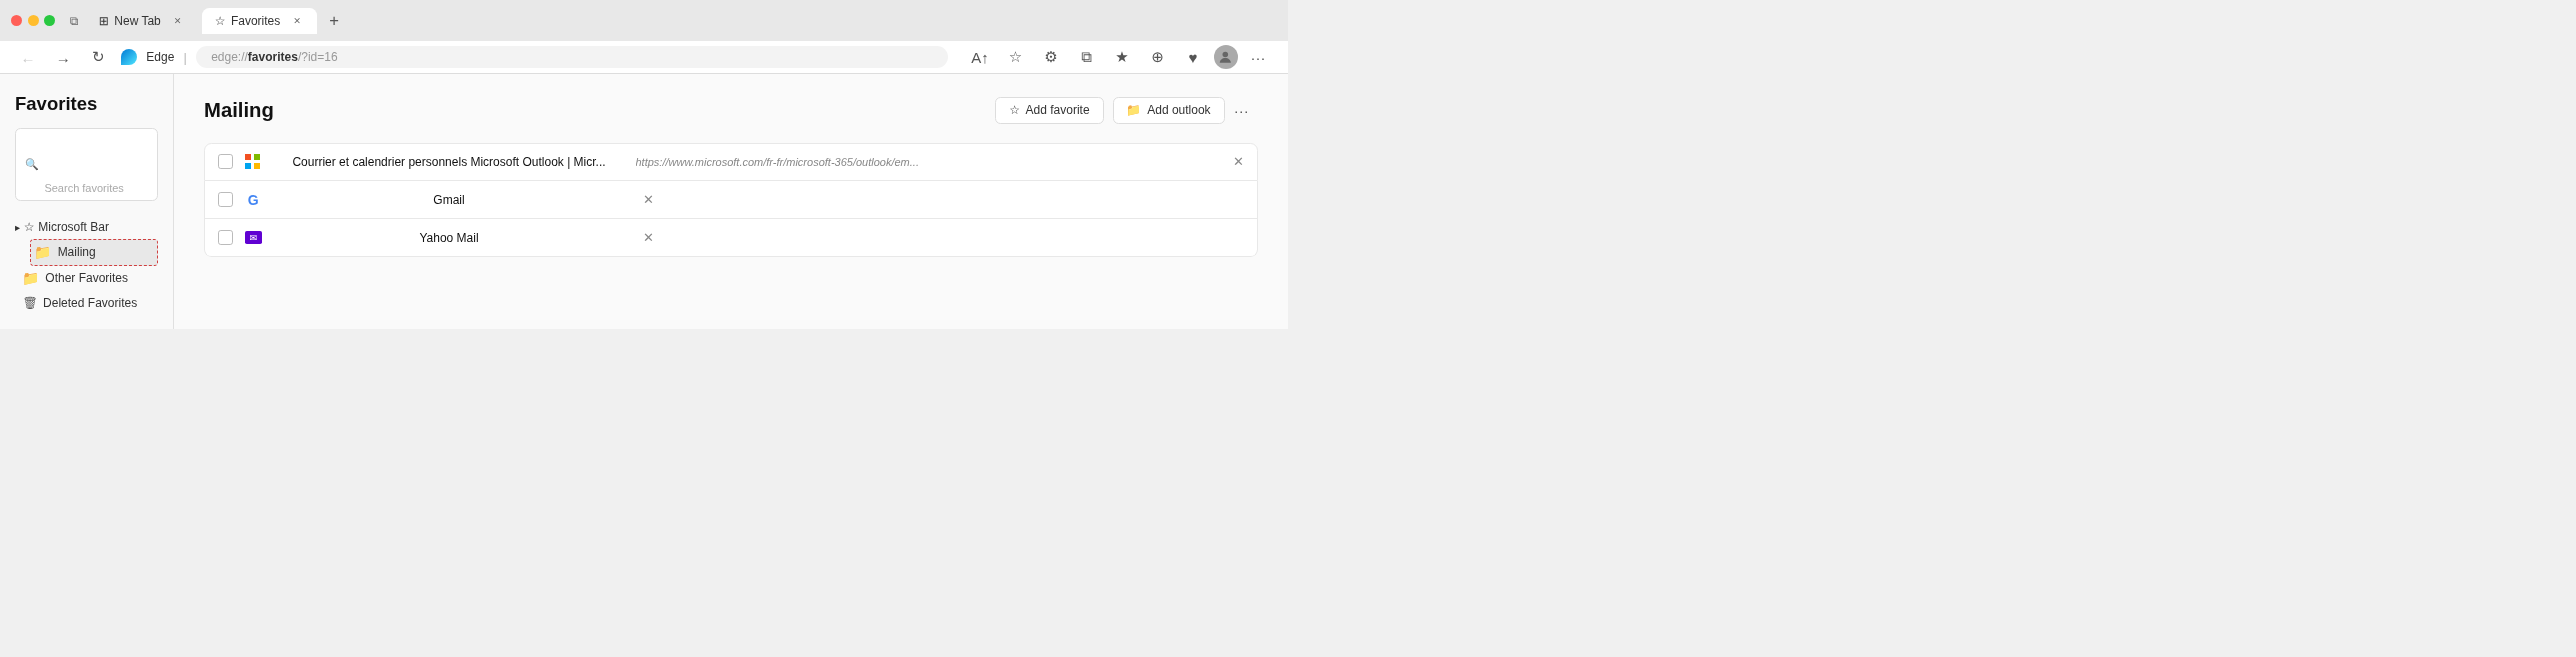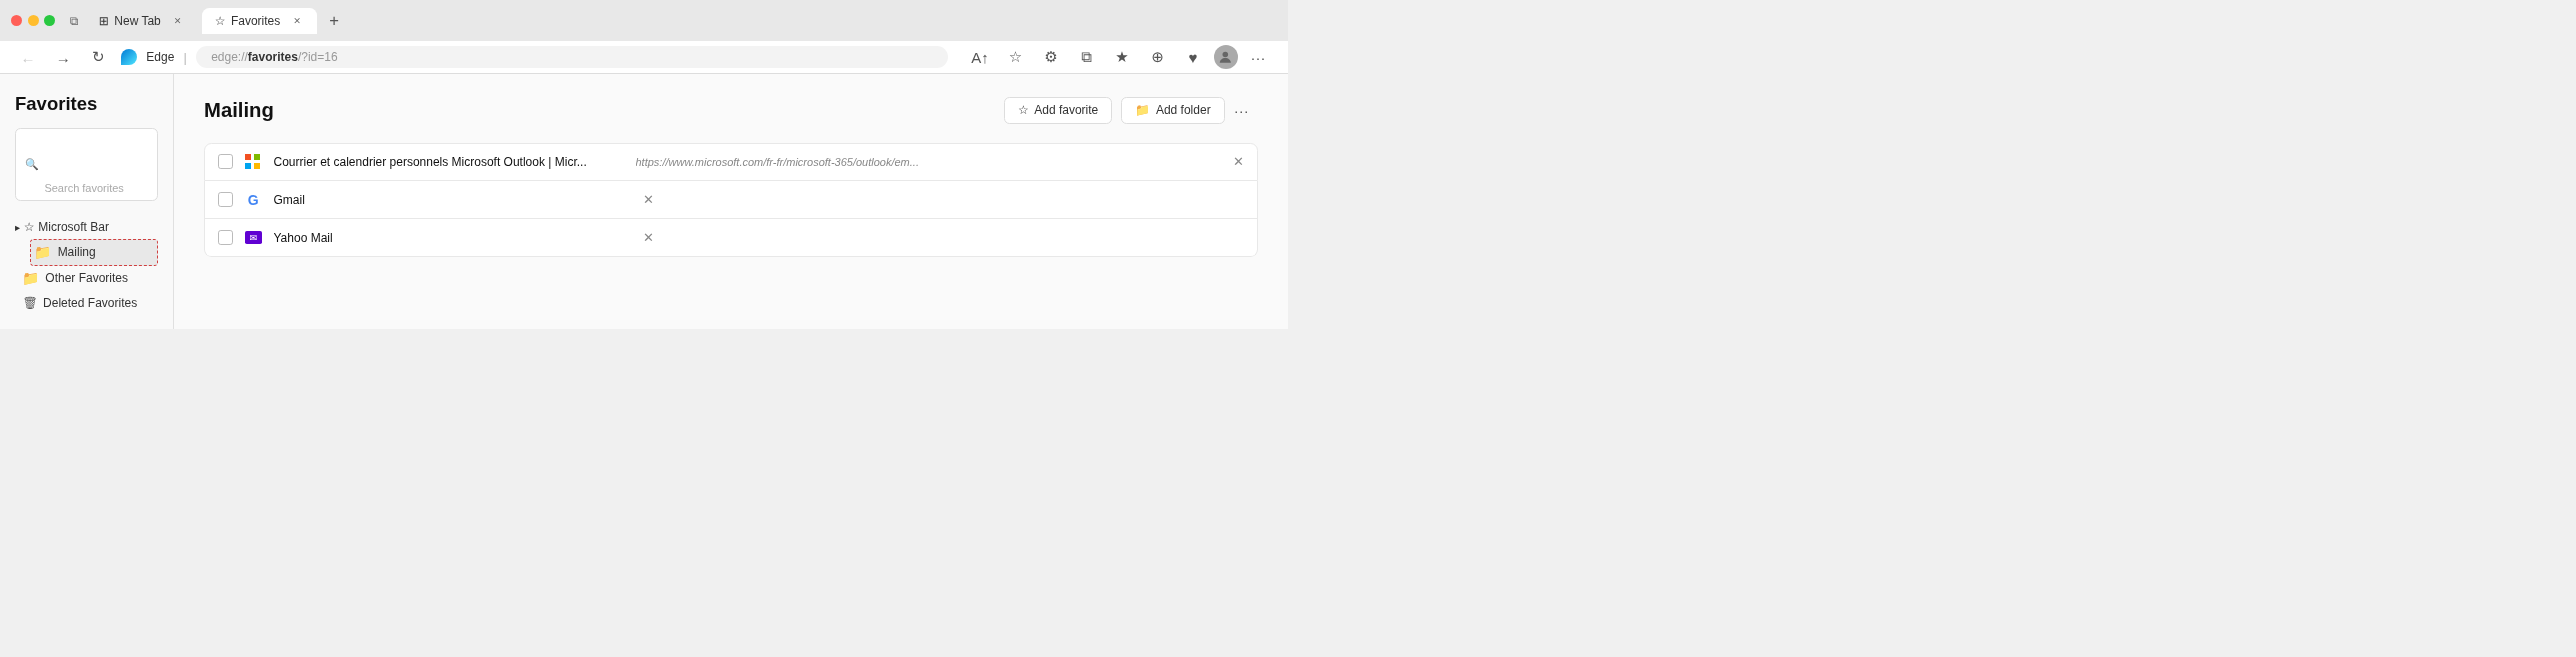--- a/index.html
+++ b/index.html
@@ -101,21 +101,21 @@
     .fav-item {
       display: flex; align-items: center; gap: 11px;
       padding: 9.2px 13px; border: 0.9px solid #e8e8e8; border-radius: 0;
       background: #fff; font-size: 12px;
     }
     .fav-item:first-child { border-radius: 7.4px 7.4px 0 0; }
     .fav-item:last-child { border-radius: 0 0 7.4px 7.4px; }
     .fav-item + .fav-item { border-top: none; }
     .fav-checkbox { width: 15px; height: 15px; border: 1.4px solid #bbb; border-radius: 2.8px; flex-shrink: 0; }
     .fav-site-icon { width: 18.5px; height: 18.5px; flex-shrink: 0; display: flex; align-items: center; justify-content: center; }
-    .fav-name { flex: 0 0 351px; font-size: 12px; color: #111; white-space: nowrap; overflow: hidden; text-overflow: ellipsis; }
+    .fav-name { flex: 0 0 351px; font-size: 12px; color: #111; white-space: nowrap; overflow: hidden; text-overflow: ellipsis; text-align: center; }
     .fav-url { flex: 1; font-size: 11px; color: #888; white-space: nowrap; overflow: hidden; text-overflow: ellipsis; font-style: italic; }
     .fav-remove { color: #888; font-size: 13px; cursor: pointer; margin-left: 7.4px; }
 
     
     .ms-icon { display: grid; grid-template-columns: 1fr 1fr; gap: 1.4px; width: 16.6px; height: 16.6px; }
     .ms-sq { width: 6.5px; height: 6.5px; }
     .ms-red { background: #f25022; }
     .ms-green { background: #7fba00; }
     .ms-blue { background: #00a4ef; }
     .ms-yellow { background: #ffb900; }
@@ -221,21 +221,21 @@
 
   <div class="content">
     <div class="content-header">
       <div class="content-title">Mailing</div>
       <button class="action-btn">
         <span>☆</span>
         <span>Add favorite</span>
       </button>
       <button class="action-btn">
         <span>📁</span>
-        <span>Add folder</span>
+        <span>Add outlook</span>
       </button>
       <span class="more-btn">···</span>
     </div>
 
     <div class="fav-list">
 
       <div class="fav-item">
         <div class="fav-checkbox"></div>
         <div class="fav-site-icon">
           <div class="ms-icon">

